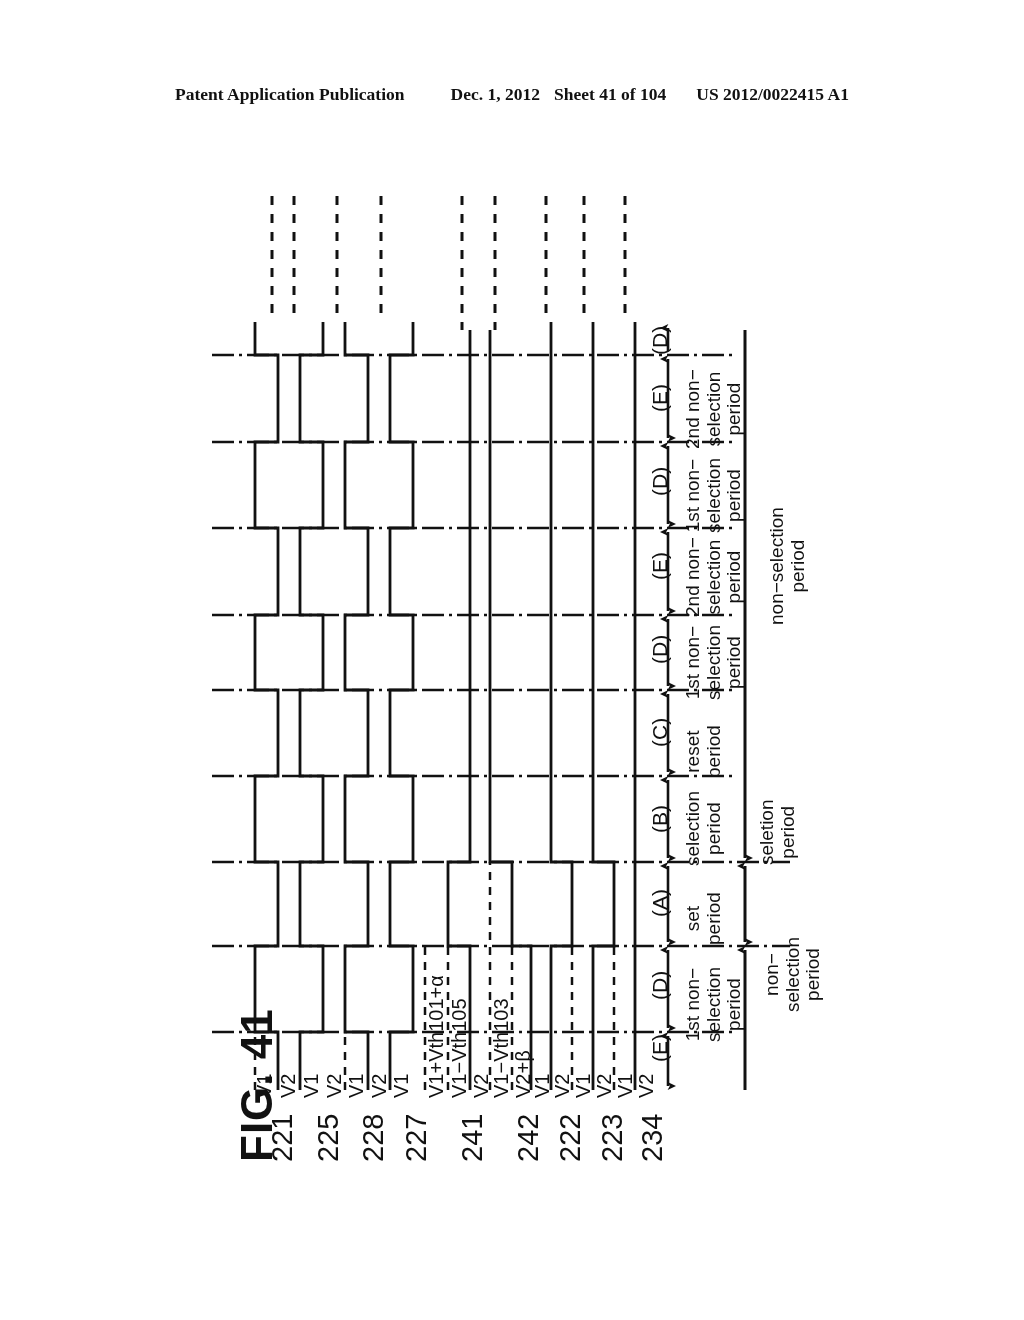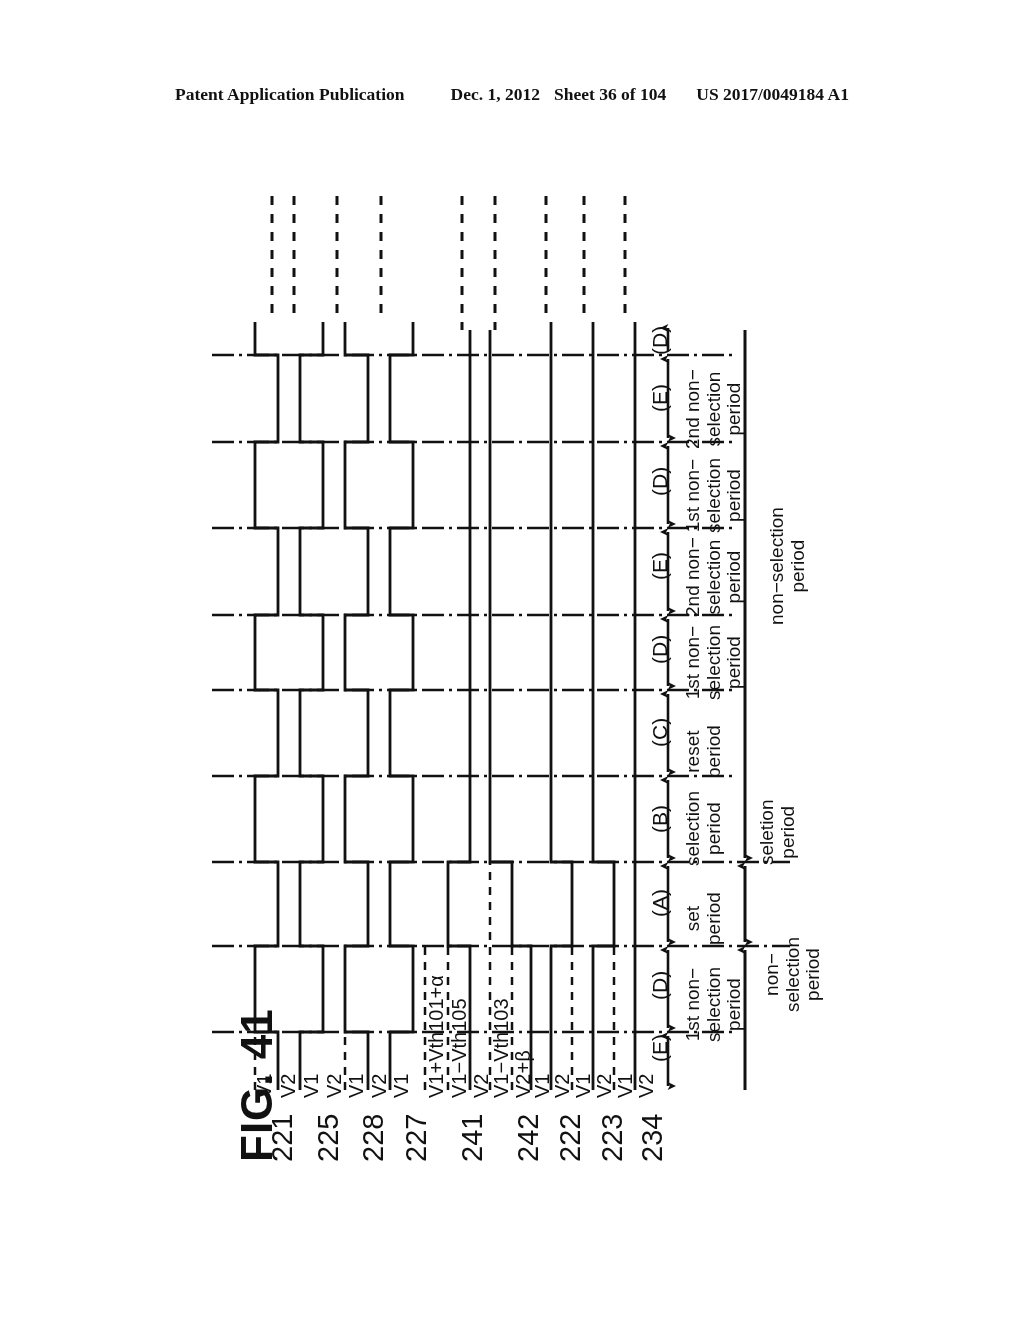--- a/index.html
+++ b/index.html
@@ -33,23 +33,23 @@
   .per-text div{display:block;}
 </style>
 </head>
 <body>
 
 <div class="pub-header">
   <span>Patent Application Publication</span>
   <span class="h-gap1"></span>
   <span>Dec. 1, 2012</span>
   <span class="h-gap2"></span>
-  <span>Sheet 36 of 104</span>
+  <span>Sheet 41 of 104</span>
   <span class="h-gap3"></span>
-  <span>US 2017/0049184 A1</span>
+  <span>US 2012/0022415 A1</span>
 </div>
 
 <div id="fig">
 
   <div class="rot figlabel" style="left:232px;top:1162px;">FIG. 41</div>
 
   <div class="rot sig-num" style="left:266px;top:1162px;">221</div>
   <div class="rot sig-num" style="left:312px;top:1162px;">225</div>
   <div class="rot sig-num" style="left:357px;top:1162px;">228</div>
   <div class="rot sig-num" style="left:400px;top:1162px;">227</div>

